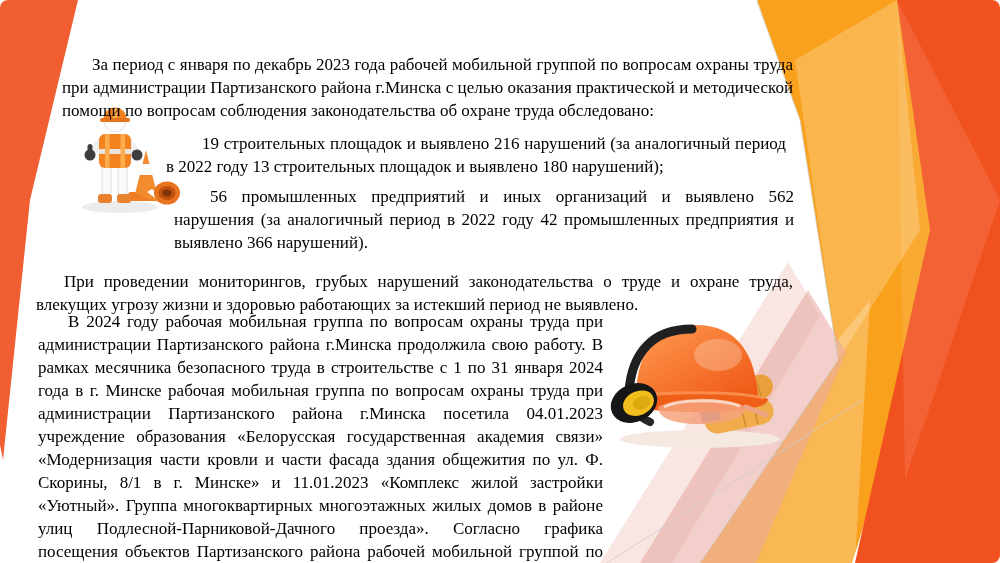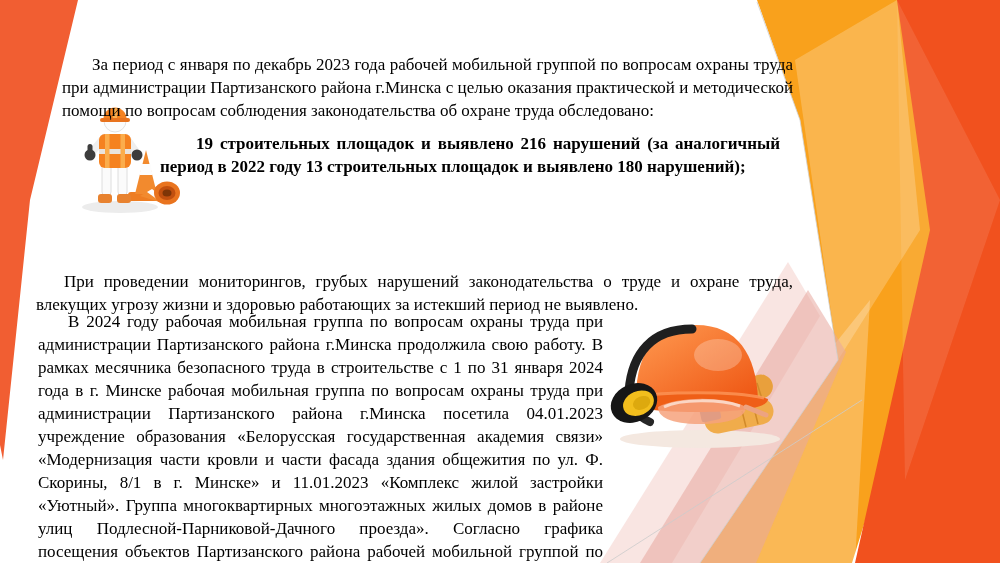--- a/index.html
+++ b/index.html
@@ -1,26 +1,26 @@
 <!DOCTYPE html>
 <html lang="ru"><head>
 <meta charset="utf-8">
 <style>
   html,body{margin:0;padding:0;background:#ffffff;}
   .slide{
     position:relative;width:1000px;height:563px;background:#ffffff;
-    overflow:hidden;font-family:"Liberation Serif", serif;color:#000;
+    overflow:hidden;font-family:"Liberation Serif", serif;color:#000;border-radius:8px;
   }
   .decor{position:absolute;inset:0;z-index:0;pointer-events:none;}
   .txt{
     position:absolute;z-index:2;text-align:justify;font-size:17px;
     line-height:23px;color:#000;hyphens:none;
   }
   .p1{left:62px;top:36px;width:731px;text-indent:30px;}
-  .b1{left:160px;top:115px;width:620px;text-indent:36px;font-weight:bold;}
+  .b1{left:166px;top:115px;width:620px;text-indent:36px;}
   .b2{left:174px;top:168px;width:620px;text-indent:36px;}
   .p2{left:36px;top:253px;width:757px;text-indent:28px;}
   .p3{left:38px;top:293px;width:565px;text-indent:30px;}
   .img-worker{position:absolute;left:68px;top:104px;width:115px;height:112px;z-index:1;}
   .img-equip{position:absolute;left:600px;top:303px;width:195px;height:150px;z-index:1;}
 </style>
 </head>
 <body>
 
 <div class="slide">
@@ -115,16 +115,17 @@
     </g>
     <g>
       <path d="M58,104 C78,93 126,93 146,104 C146,114 130,121 100,121 C70,121 58,114 58,104 Z" fill="#F6A27C" opacity="0.85"></path>
       <path d="M146,104 L166,112" stroke="#EDA381" stroke-width="5" stroke-linecap="round"></path>
       <path d="M64,104 C80,96 120,96 140,103" stroke="#FFFFFF" stroke-width="3" fill="none" opacity="0.6"></path>
     </g>
   </svg>
 
   <p class="txt p1">За период с января по декабрь 2023 года рабочей мобильной группой по вопросам охраны труда при администрации Партизанского района г.Минска с целью оказания практической и методической помощи по вопросам соблюдения законодательства об охране труда обследовано:</p>
   <p class="txt b1">19 строительных площадок и выявлено 216 нарушений (за аналогичный период в 2022 году 13 строительных площадок и выявлено 180 нарушений);</p>
+  <p class="txt b2">56 промышленных предприятий и иных организаций и выявлено 562 нарушения (за аналогичный период в 2022 году 42 промышленных предприятия и выявлено 366 нарушений).</p>
   <p class="txt p2">При проведении мониторингов, грубых нарушений законодательства о труде и охране труда, влекущих угрозу жизни и здоровью работающих за истекший период не выявлено.</p>
   <p class="txt p3">В 2024 году рабочая мобильная группа по вопросам охраны труда при администрации Партизанского района г.Минска продолжила свою работу. В рамках месячника безопасного труда в строительстве с 1 по 31 января 2024 года в г. Минске рабочая мобильная группа по вопросам охраны труда при администрации Партизанского района г.Минска посетила 04.01.2023 учреждение образования «Белорусская государственная академия связи» «Модернизация части кровли и части фасада здания общежития по ул. Ф. Скорины, 8/1 в г. Минске» и 11.01.2023 «Комплекс жилой застройки «Уютный». Группа многоквартирных многоэтажных жилых домов в районе улиц Подлесной-Парниковой-Дачного проезда». Согласно графика посещения объектов Партизанского района рабочей мобильной группой по вопросам охраны труда запланированы выходы 18.01.2024 и 25.01.2024.</p>
 
 </div>
 
 </body></html>

